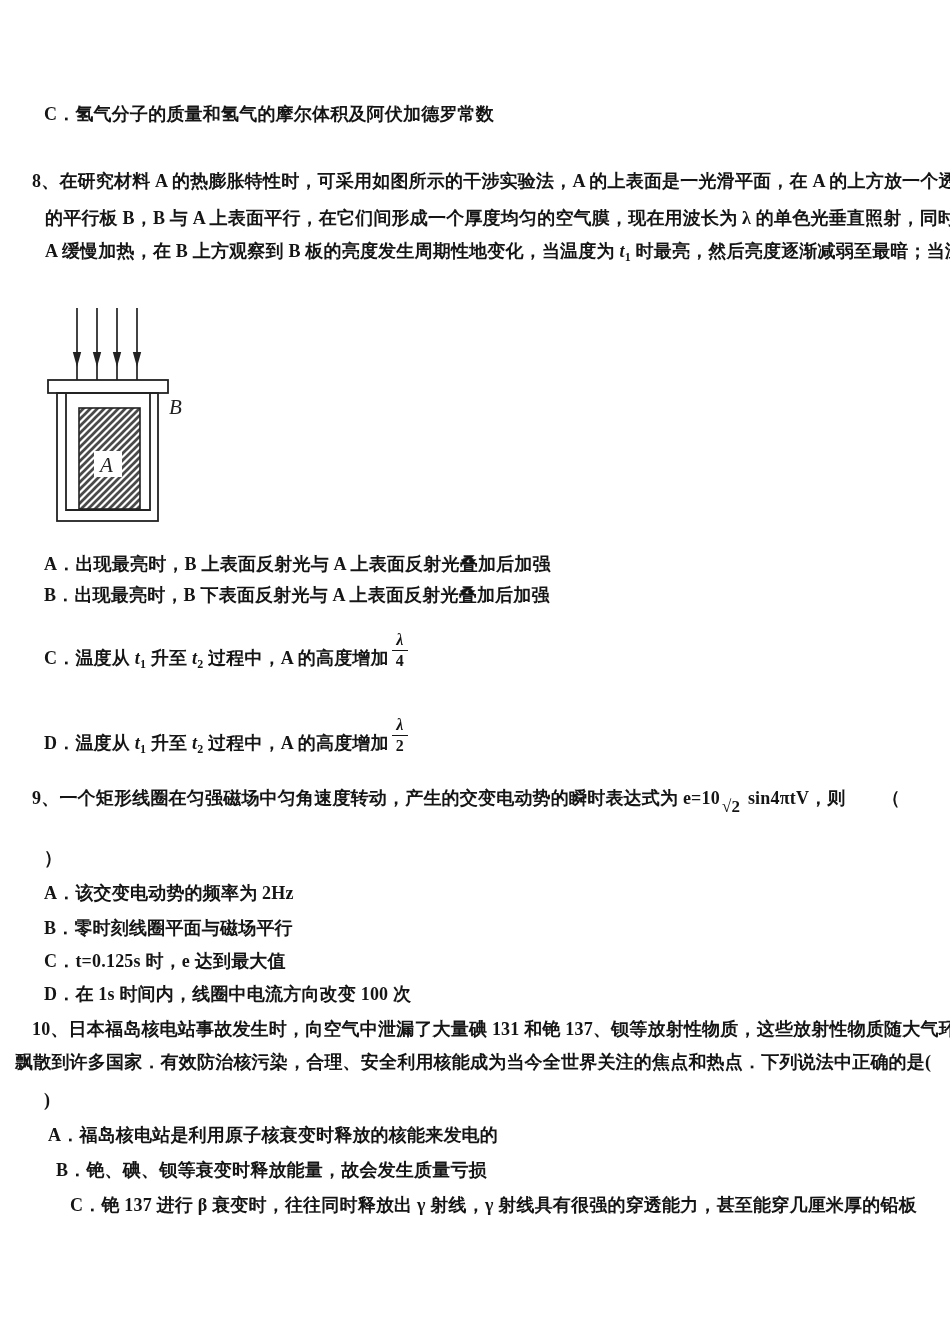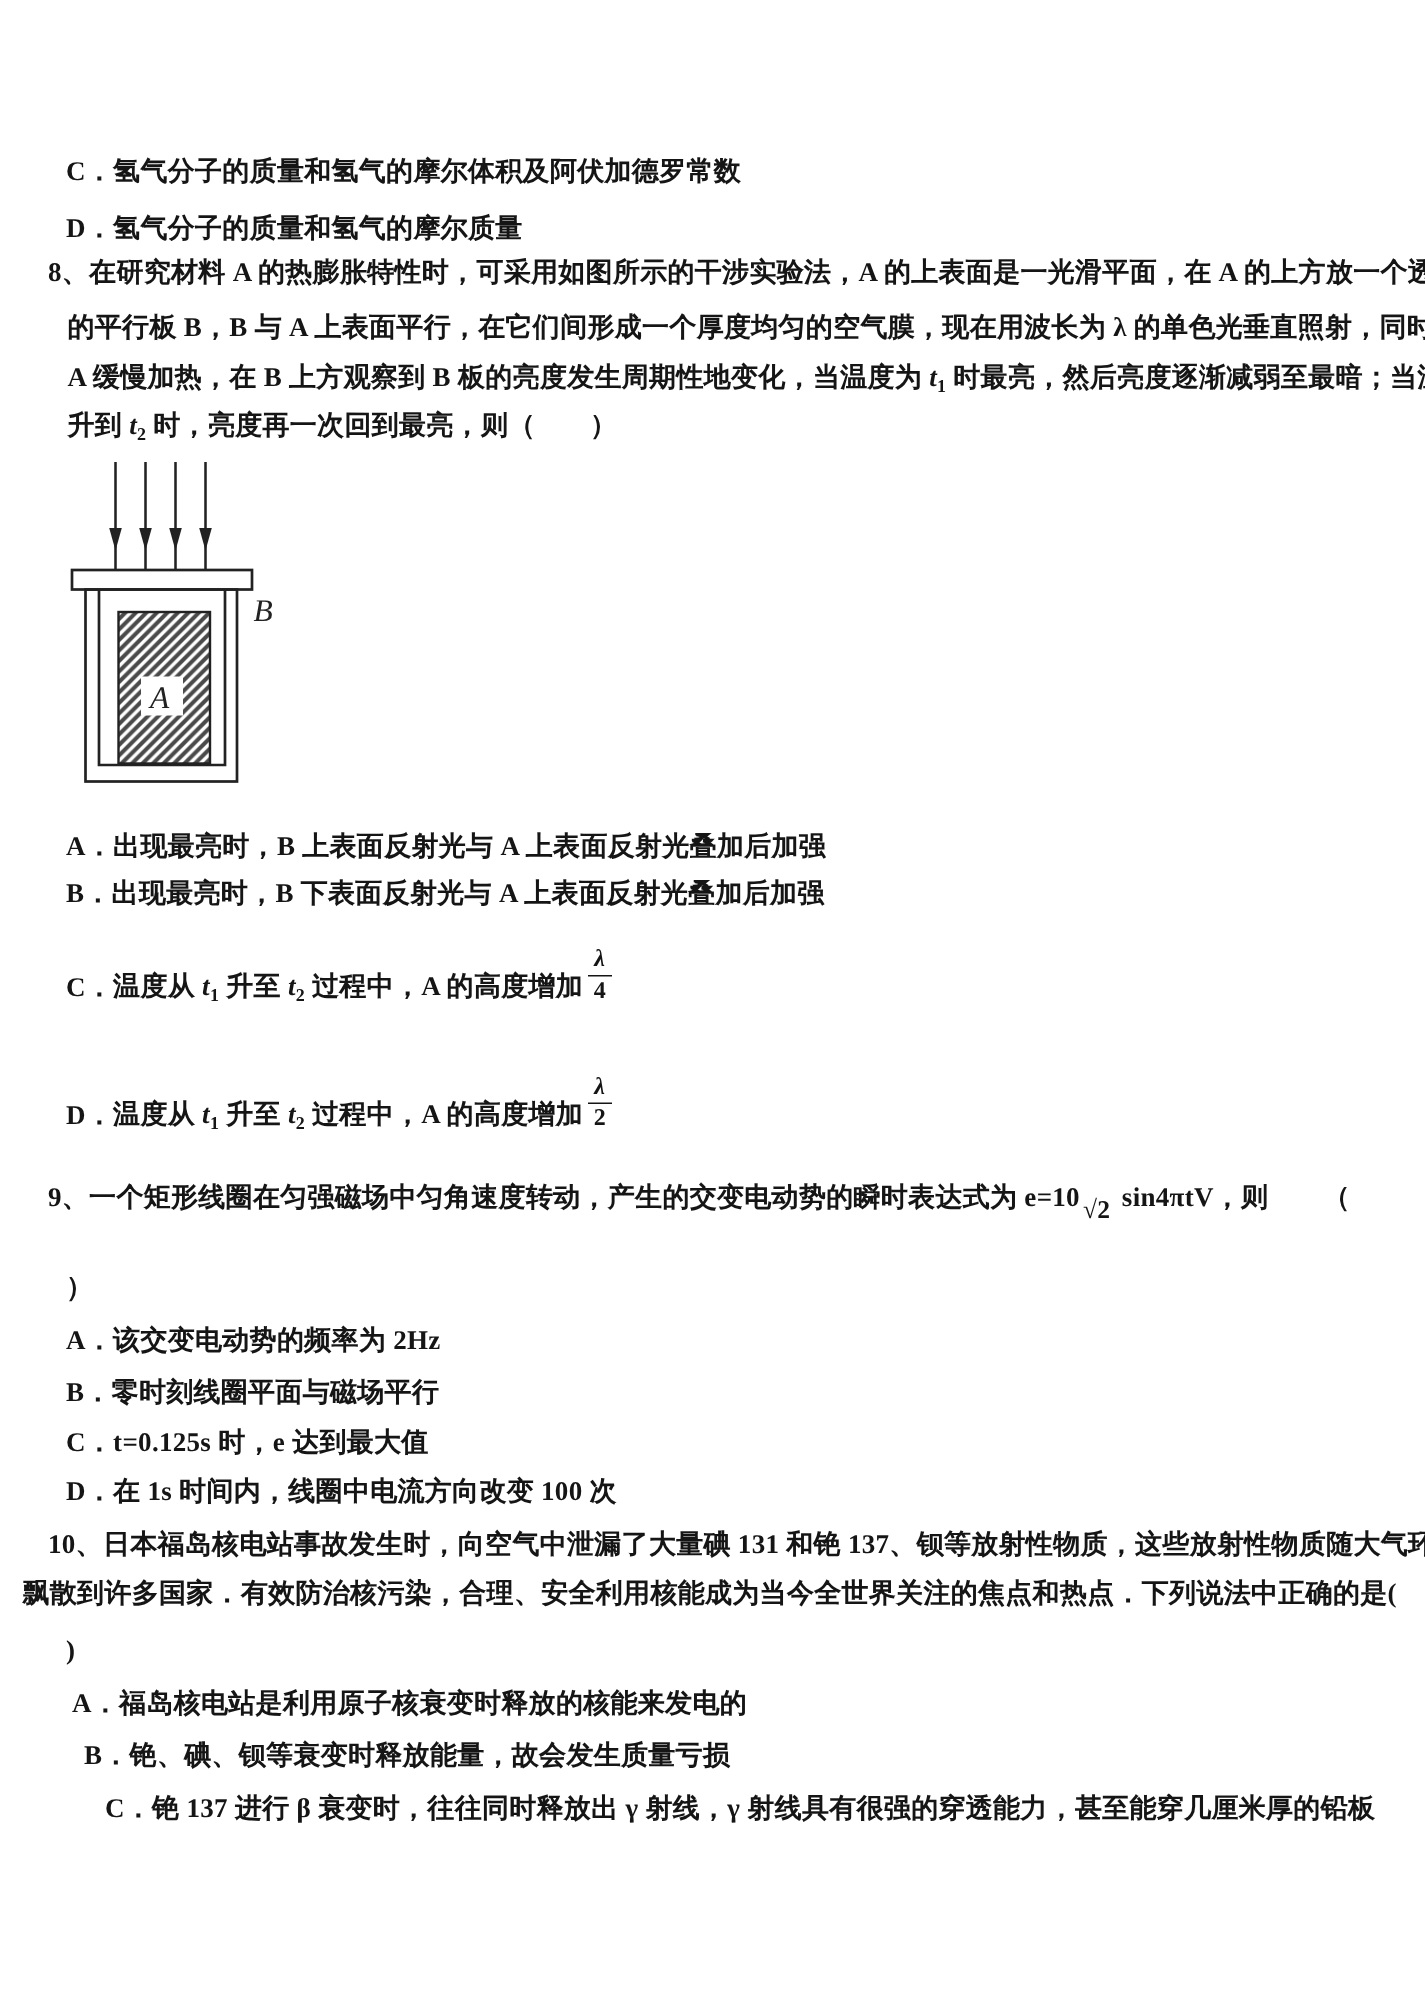--- a/index.html
+++ b/index.html
@@ -17,26 +17,24 @@
   .sqrt{position:relative;top:8px;margin:0 3px 0 2px;font-size:17px;}
   .diagram{position:absolute;left:38px;top:300px;}
   svg text{font-family:"Liberation Serif","DejaVu Serif",serif;}
 </style>
 </head>
 <body>
 
 <div class="page">
 
   <div class="line" style="left:44px;top:103px;"><span class="opt-label">C．</span><span>氢气分子的质量和氢气的摩尔体积及阿伏加德罗常数</span></div>
-  <div class="line" style="left:44px;top:141px;"><span class="opt-label">D．</span><span>氢气分子的质量和氢气的摩尔质量</span></div>
 
   <div class="line" style="left:32px;top:170px;">8、在研究材料 A 的热膨胀特性时，可采用如图所示的干涉实验法，A 的上表面是一光滑平面，在 A 的上方放一个透明</div>
   <div class="line" style="left:45px;top:207px;">的平行板 B，B 与 A 上表面平行，在它们间形成一个厚度均匀的空气膜，现在用波长为 λ 的单色光垂直照射，同时对</div>
   <div class="line" style="left:45px;top:240px;"><span>A 缓慢加热，在 B 上方观察到 B 板的亮度发生周期性地变化，当温度为 </span><span class="var">t</span><span class="sub">1</span><span> 时最亮，然后亮度逐渐减弱至最暗；当温度</span></div>
-  <div class="line" style="left:45px;top:272px;"><span>升到 </span><span class="var">t</span><span class="sub">2</span><span> 时，亮度再一次回到最亮，则（　　）</span></div>
 
   <svg class="diagram" width="160" height="228" viewBox="0 0 160 228">
     <defs>
       <pattern id="hatch" width="7" height="7" patternUnits="userSpaceOnUse">
         <path d="M-1,8 L8,-1" stroke="#4a4a4a" stroke-width="2.7"></path>
         <path d="M-4.5,4.5 L4.5,-4.5" stroke="#4a4a4a" stroke-width="2.7"></path>
         <path d="M2.5,11.5 L11.5,2.5" stroke="#4a4a4a" stroke-width="2.7"></path>
       </pattern>
     </defs>
 

